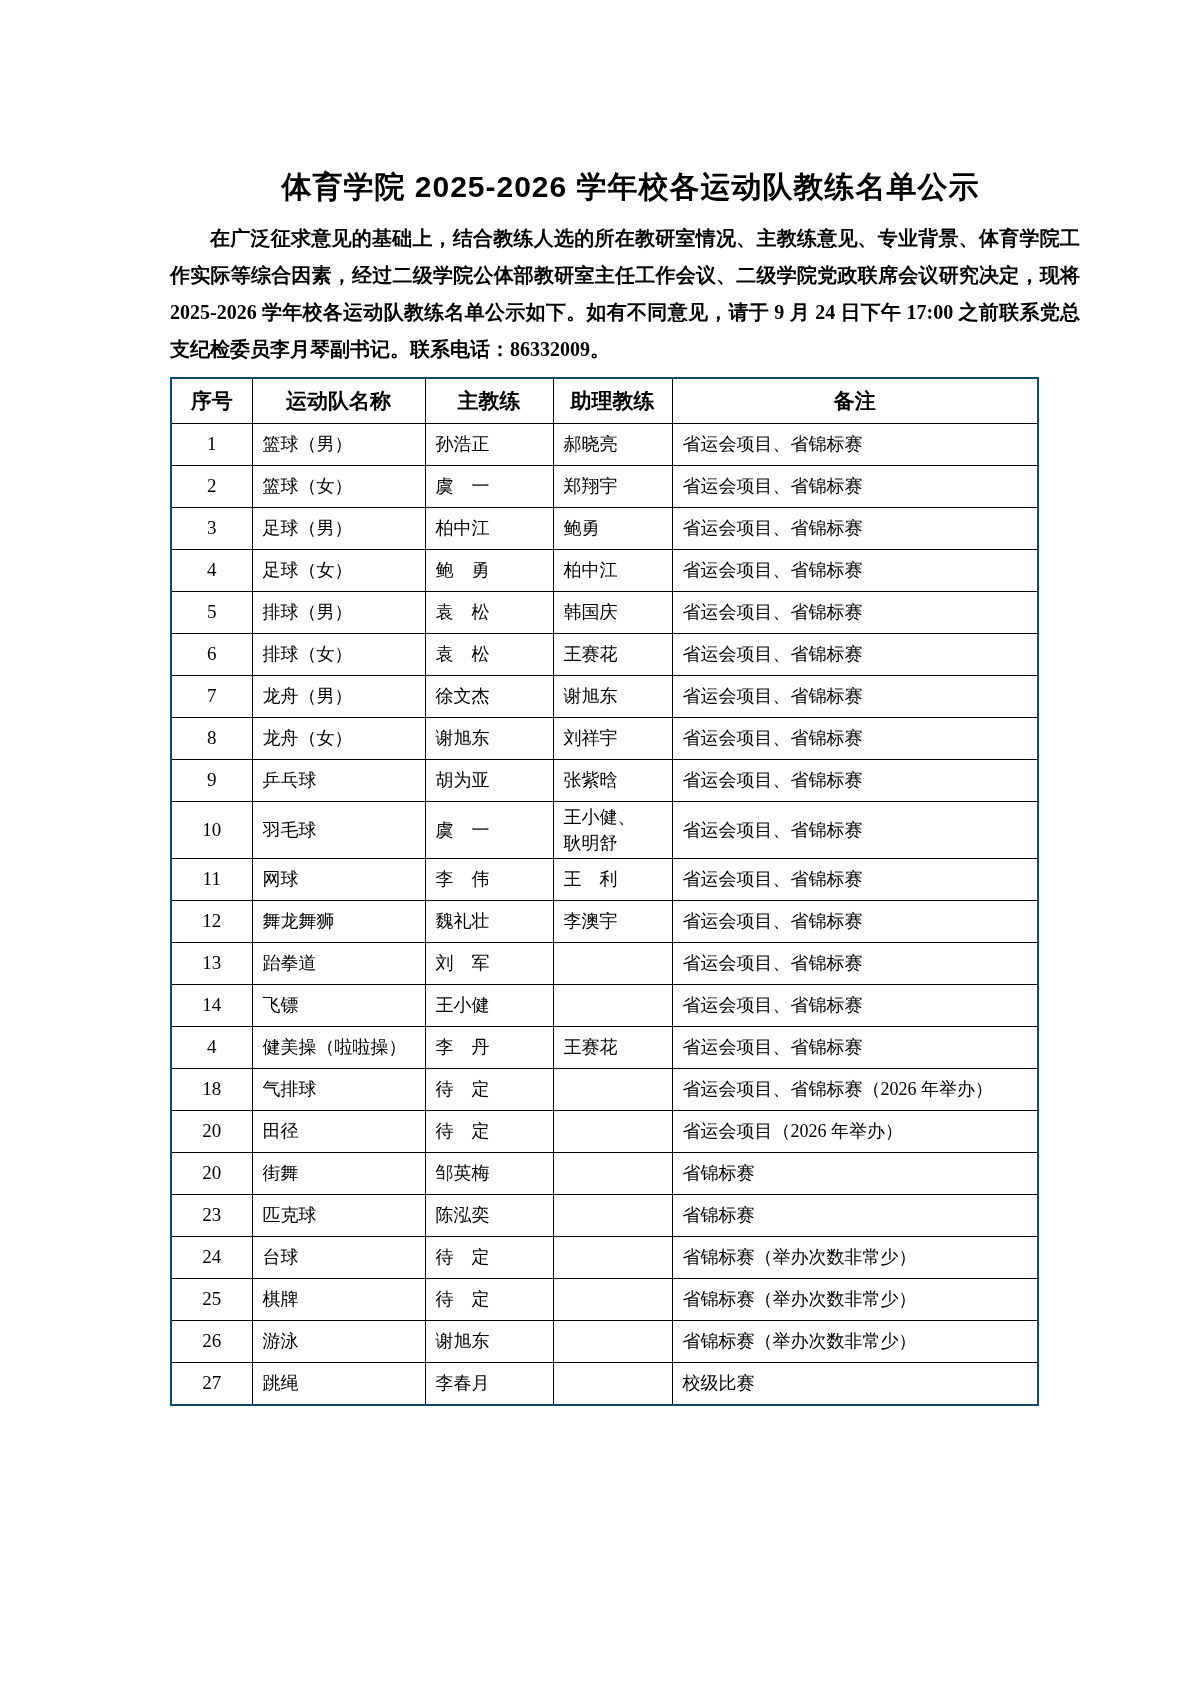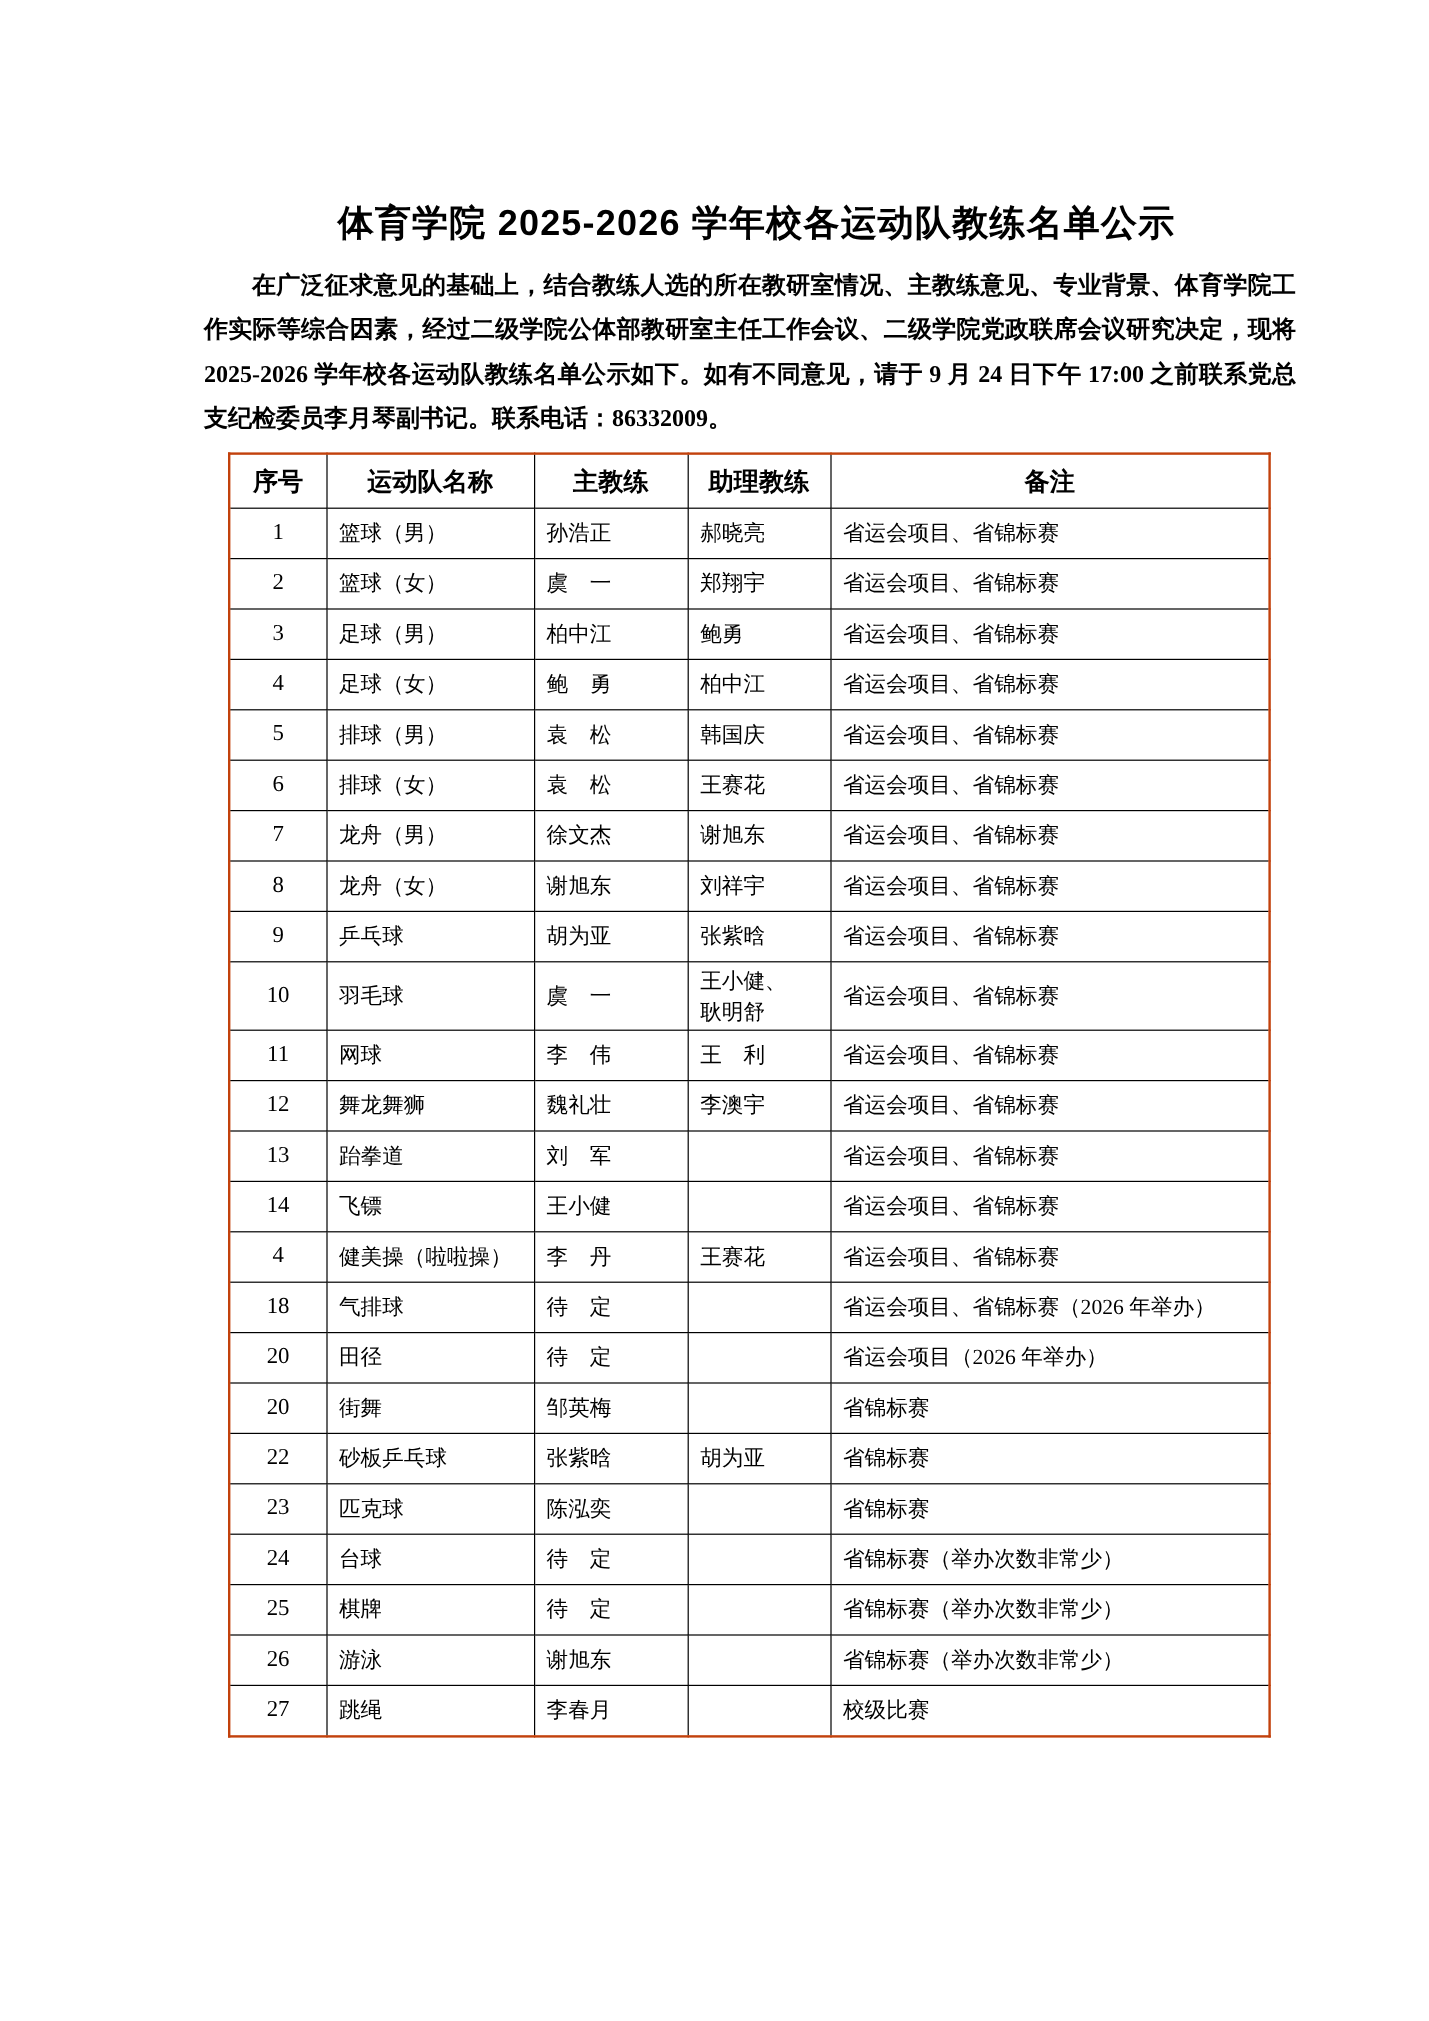--- a/index.html
+++ b/index.html
@@ -32,22 +32,21 @@
     font-weight: bold;
     line-height: 37px;
     text-align: justify;
     text-indent: 40px;
     margin: 0 11px 9px 0;
   }
   table.roster {
     border-collapse: collapse;
     table-layout: fixed;
     width: 867px;
-    border: 2px solid #c2410c;
-    margin-left: 20px;
+    border: 2px solid #0c4a6e;
   }
   table.roster th {
     font-family: "Liberation Sans", sans-serif;
     font-weight: bold;
     font-size: 21px;
     height: 44px;
     border: 1px solid #000;
     text-align: center;
     padding: 0 4px;
     background: #ffffff;
@@ -215,27 +214,20 @@
           <td class="c-remark">省运会项目（2026 年举办）</td>
         </tr>
         <tr>
           <td class="c-no">20</td>
           <td class="c-team">街舞</td>
           <td class="c-head">邹英梅</td>
           <td class="c-assistant"></td>
           <td class="c-remark">省锦标赛</td>
         </tr>
         <tr>
-          <td class="c-no">22</td>
-          <td class="c-team">砂板乒乓球</td>
-          <td class="c-head">张紫晗</td>
-          <td class="c-assistant">胡为亚</td>
-          <td class="c-remark">省锦标赛</td>
-        </tr>
-        <tr>
           <td class="c-no">23</td>
           <td class="c-team">匹克球</td>
           <td class="c-head">陈泓奕</td>
           <td class="c-assistant"></td>
           <td class="c-remark">省锦标赛</td>
         </tr>
         <tr>
           <td class="c-no">24</td>
           <td class="c-team">台球</td>
           <td class="c-head">待　定</td>

